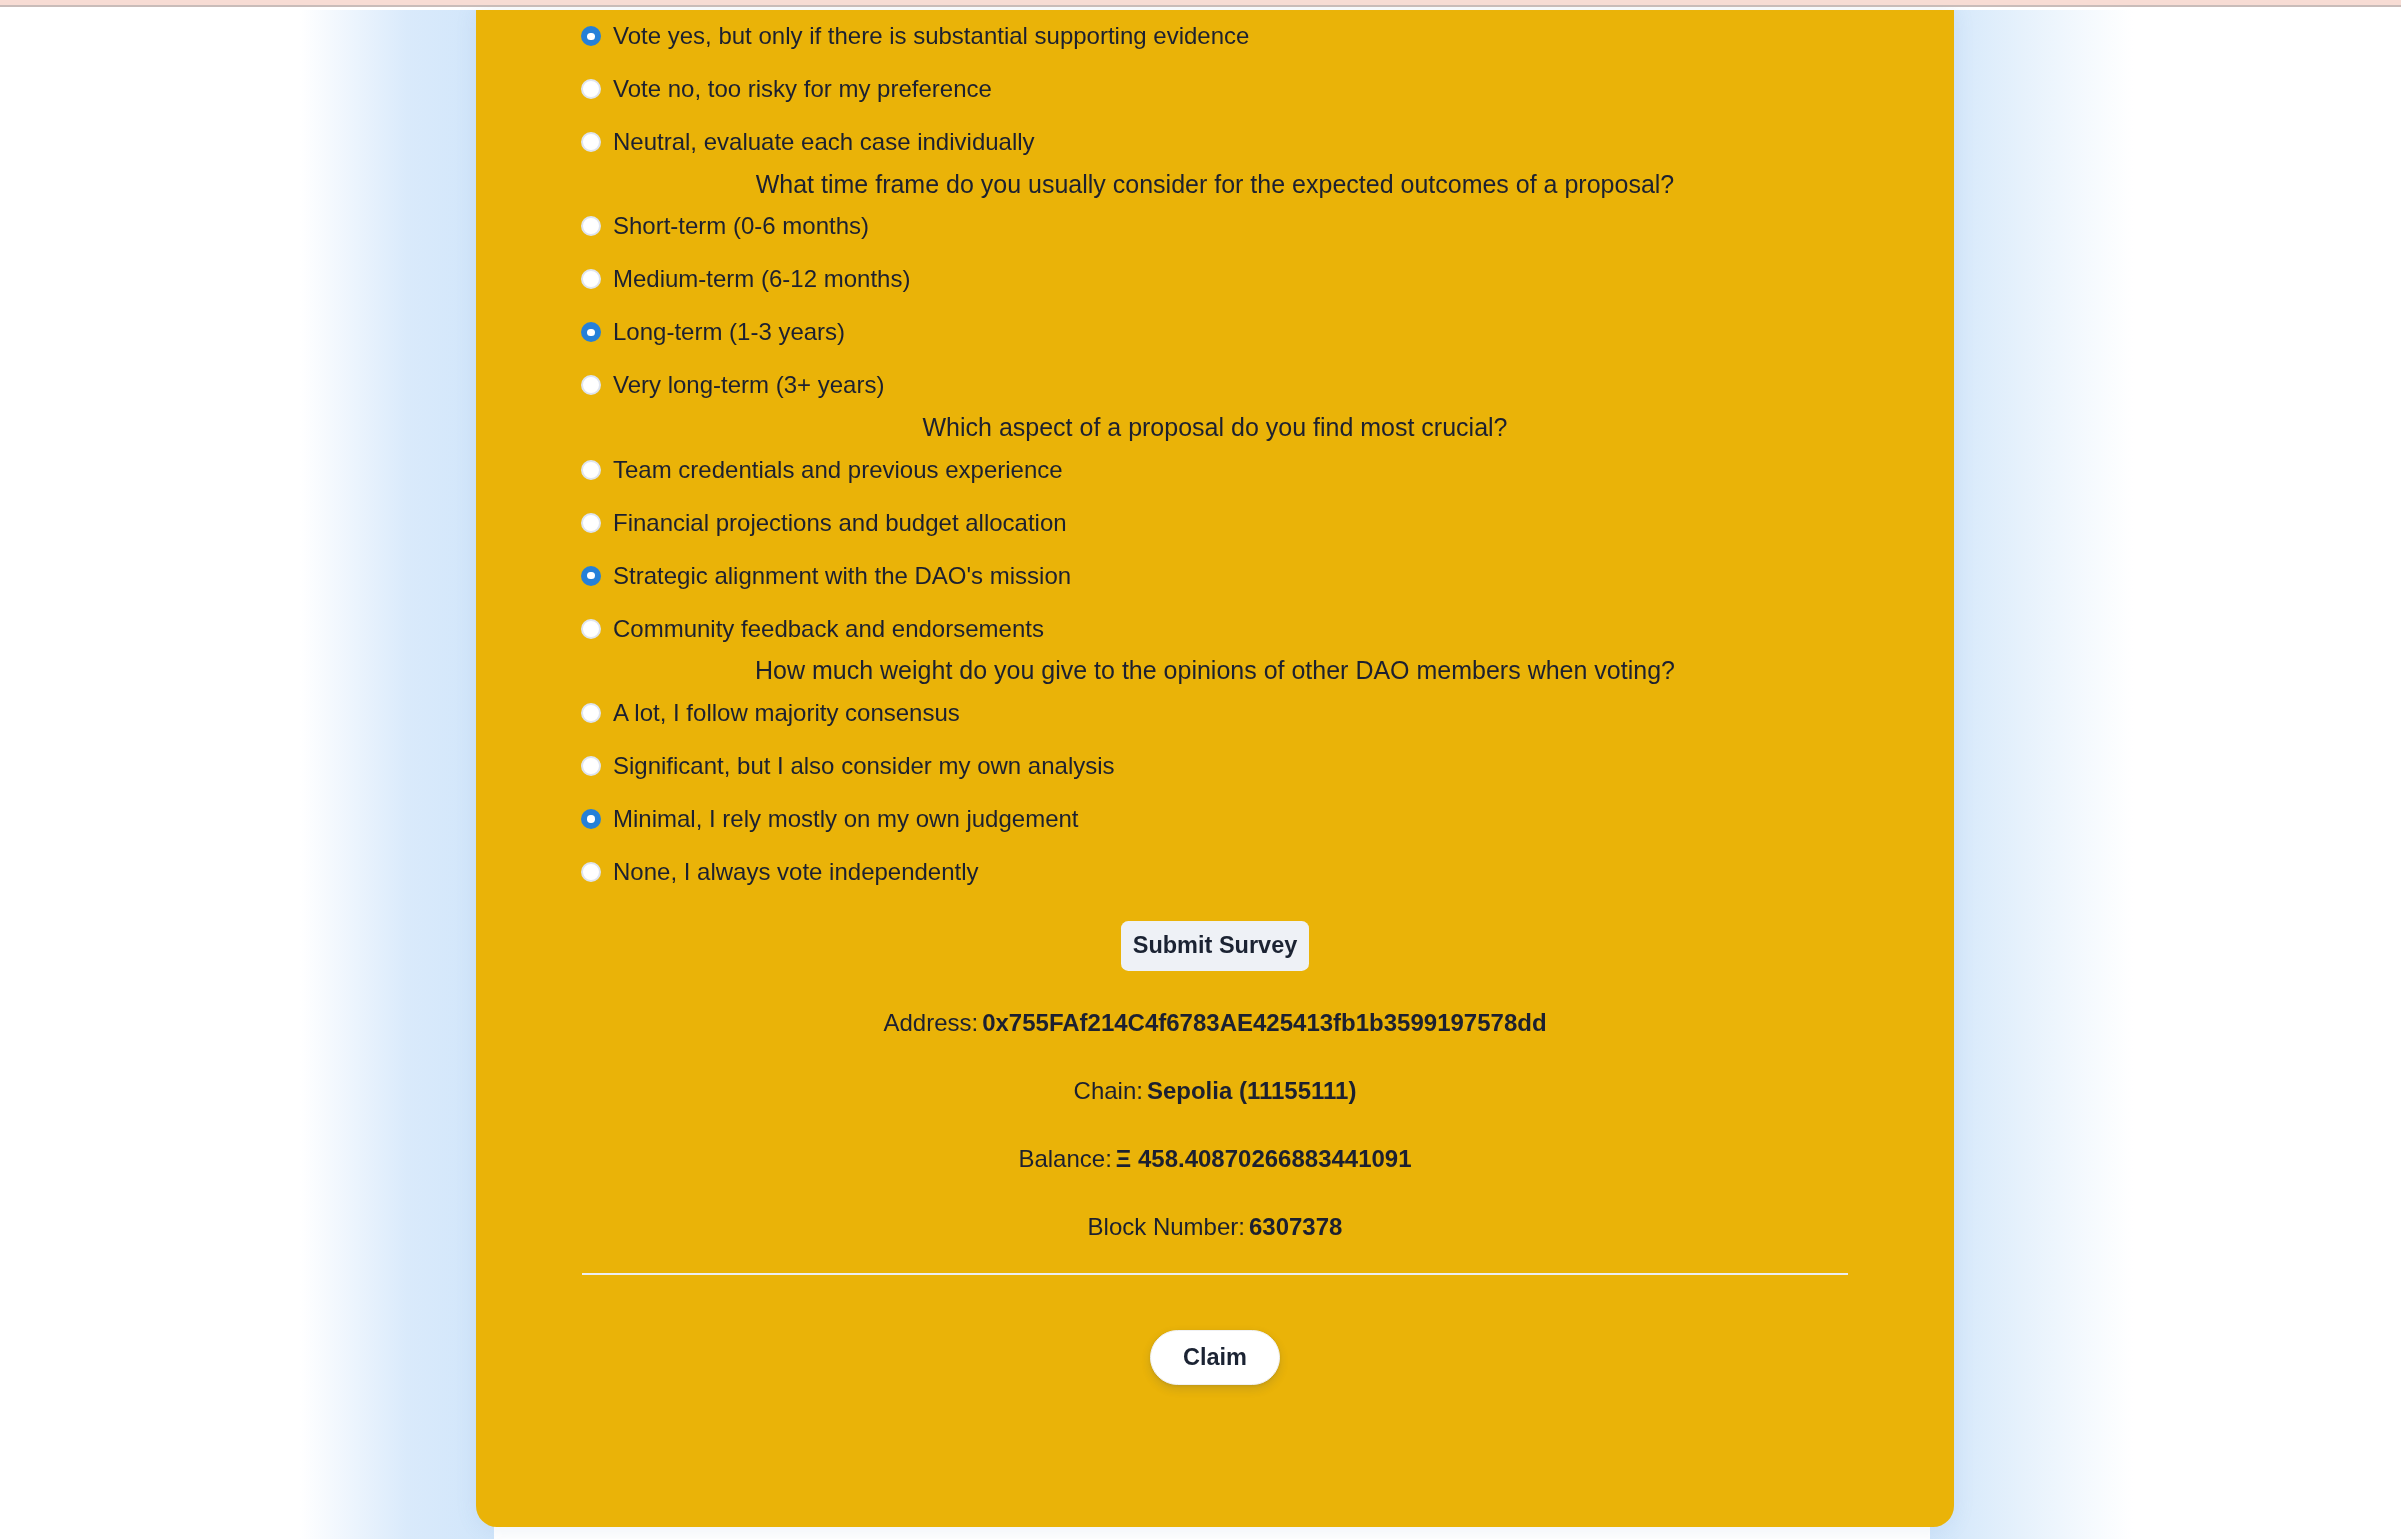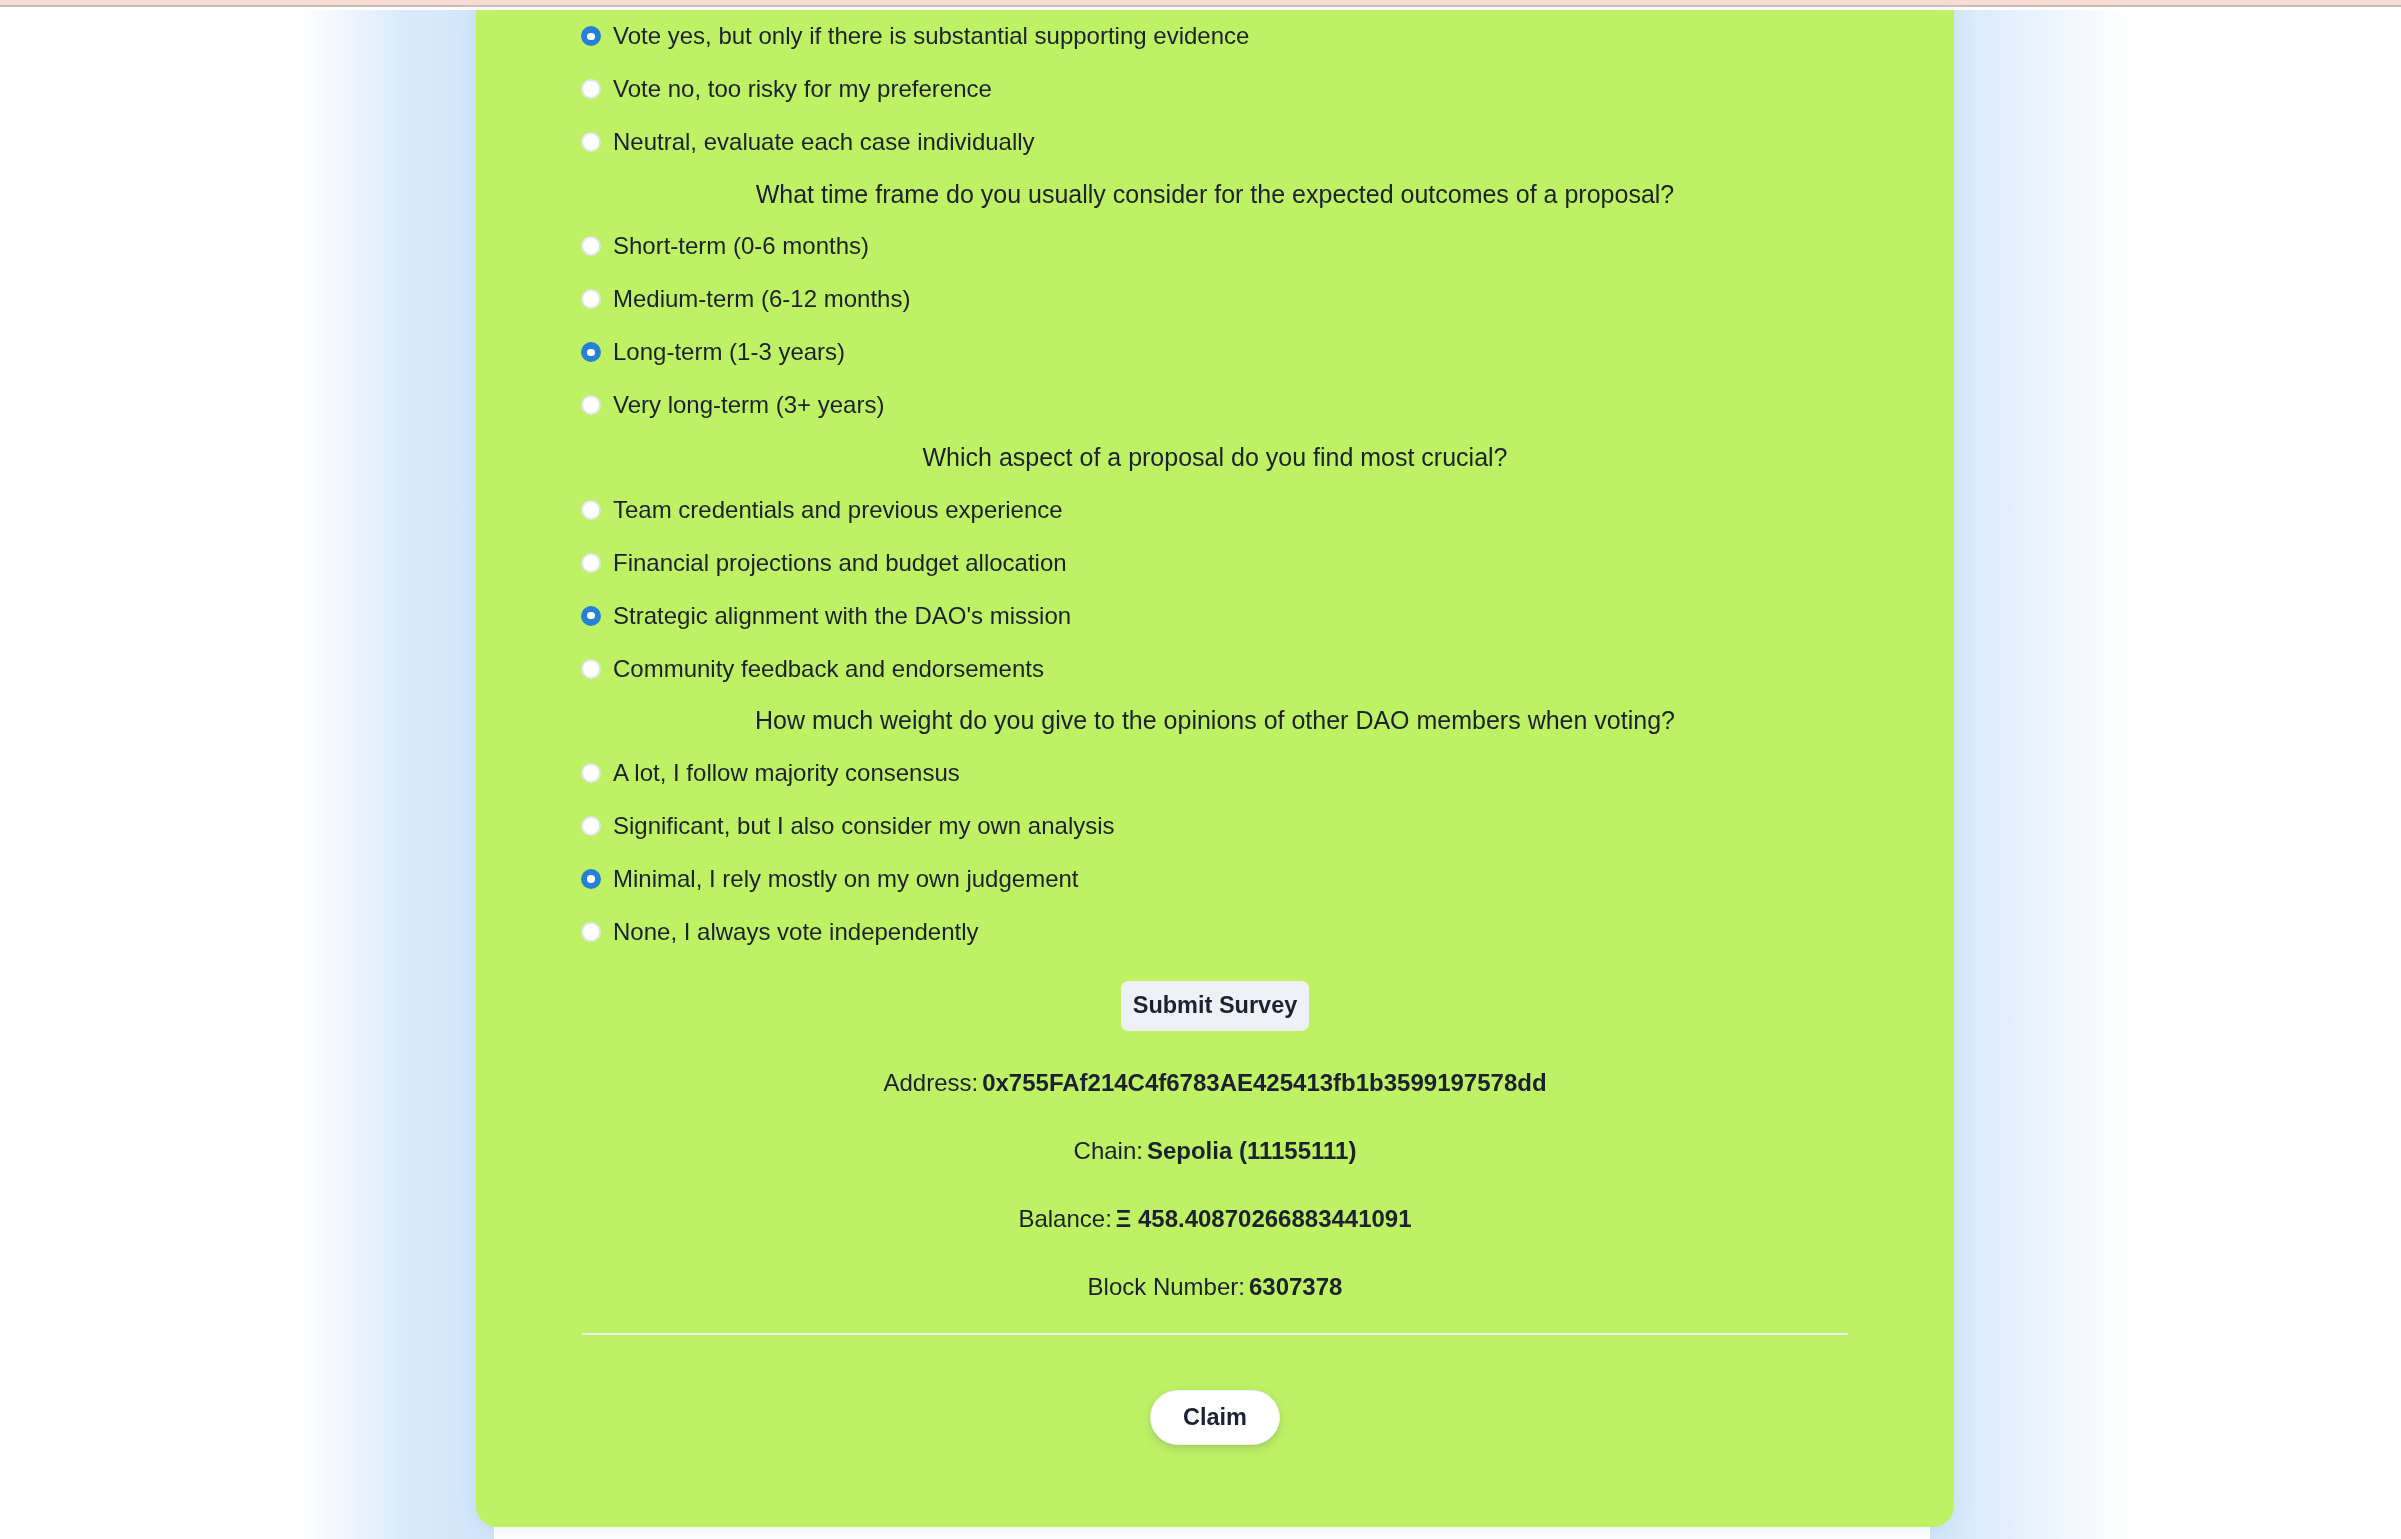--- a/index.html
+++ b/index.html
@@ -57,21 +57,21 @@
     z-index: 5;
   }
 
   
   .card {
     position: absolute;
     top: 9.7px;
     left: 476px;
     width: 1478px;
     height: 1517px;
-    background: #bef264;
+    background: #eab308;
     border-bottom-left-radius: 21px;
     border-bottom-right-radius: 21px;
     box-shadow: 0 1.6px 21px rgba(100,140,190,0.12);
     box-sizing: border-box;
     overflow: hidden;
   }
 
   .card-inner {
     position: relative;
     width: 100%;
@@ -87,21 +87,21 @@
   .q-block { margin: 0; }
 
   .q-title {
     text-align: center;
     font-size: 25px;
     line-height: 1.25;
     color: #1c2030;
     font-weight: 400;
     padding: 0 73px;
     box-sizing: border-box;
-    margin: 10px;
+    margin: 0;
   }
 
   .options {
     list-style: none;
     margin: 0;
     padding: 0;
   }
 
   .option {
     display: flex;

